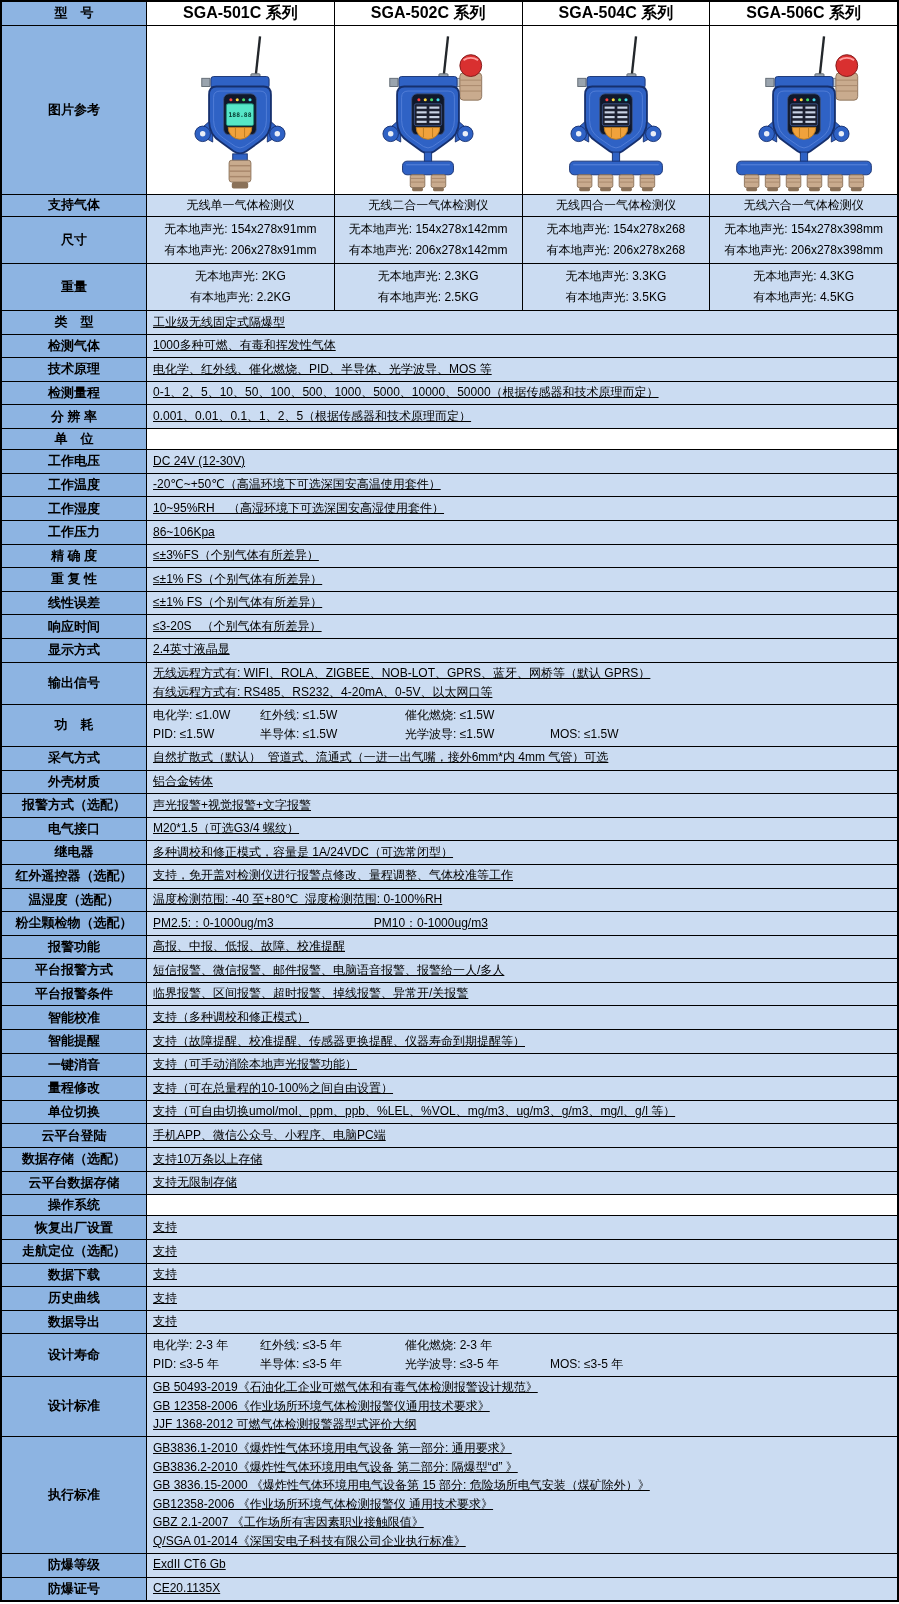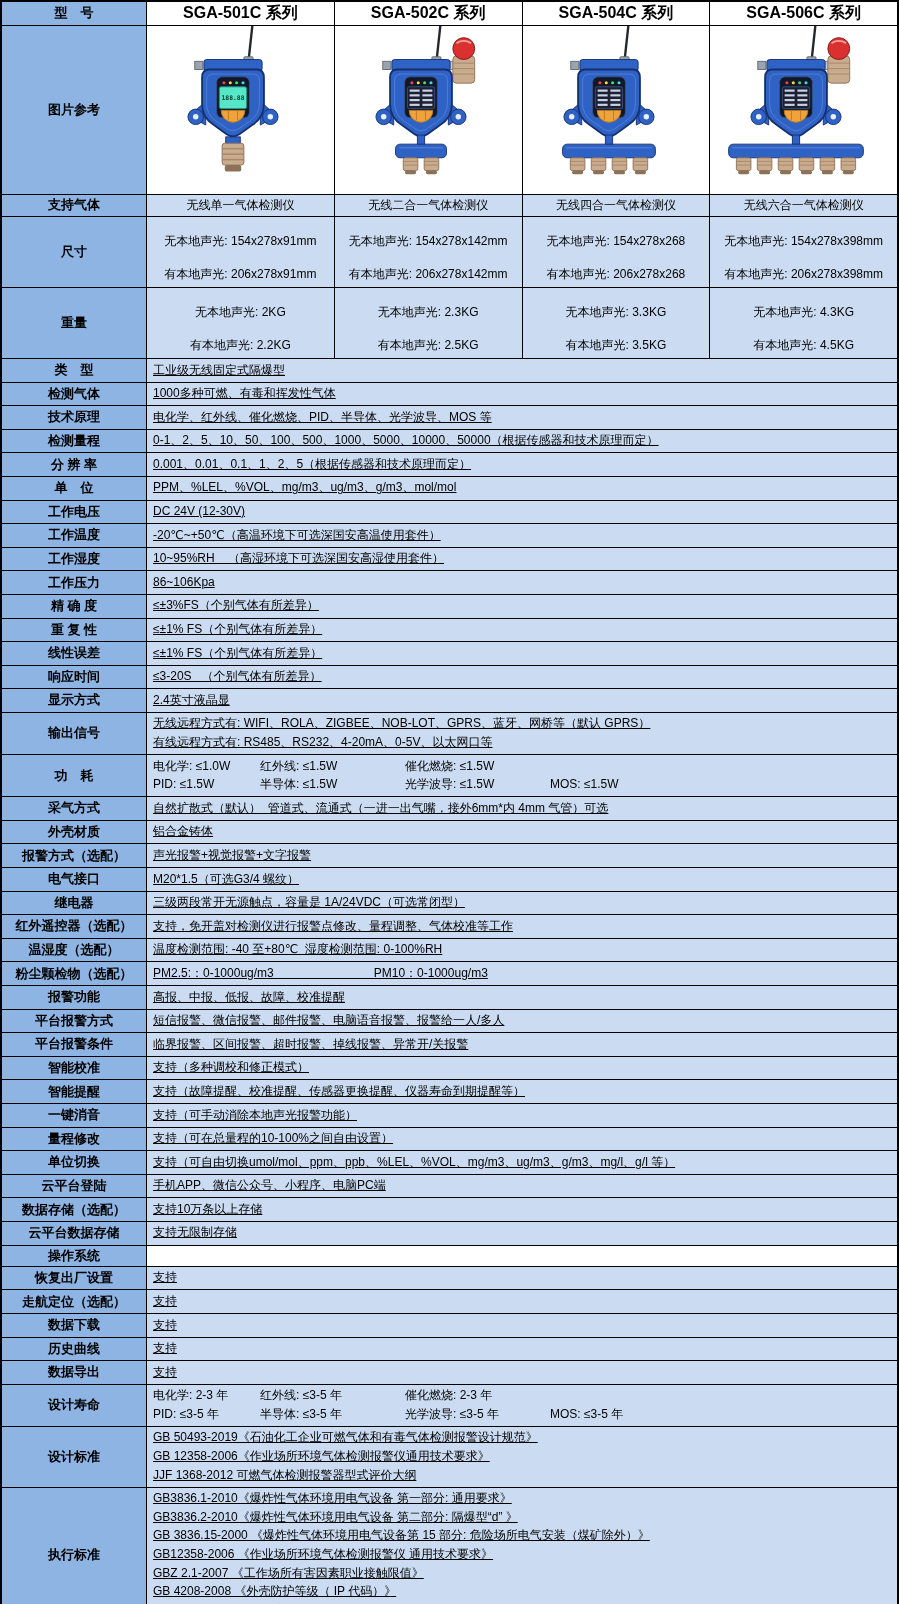--- a/index.html
+++ b/index.html
@@ -21,27 +21,27 @@
     text-align: center; font-weight: 700; font-size: 13px; line-height: 1.25;
     padding: 2px 3px; white-space: pre-wrap;
   }
   .vals { flex: 1 1 auto; display: flex; min-width: 0; background: var(--valbg, #CBDCF2); }
   .hcell, .ccell, .img-cell { flex: 1 1 0; border-right: 1px solid #000; min-width: 0; }
   .hcell:last-child, .ccell:last-child, .img-cell:last-child { border-right: 0; }
   .hcell {
     background: #fff; display: flex; align-items: center; justify-content: center;
     font-weight: 700; font-size: 16px; min-height: 19px; padding: 1px;
   }
-  .img-cell { background: #fff; height: 168px; display: flex; align-items: flex-end; justify-content: flex-start; overflow: hidden; padding-bottom: 18px; }
+  .img-cell { background: #fff; height: 168px; display: flex; align-items: flex-end; justify-content: center; overflow: hidden; padding-bottom: 1px; }
   .ccell {
     display: flex; flex-direction: column; align-items: center; justify-content: space-evenly;
     font-size: 12px; text-align: center; padding: 2px 1px; min-height: 20px;
   }
   .r-cols2 .ccell { min-height: 44px; }
-  .cline { white-space: pre-wrap; padding: 2px 0; margin-top: 12px; }
+  .cline { white-space: pre-wrap; padding: 2px 0; }
   .fcell {
     flex: 1; display: flex; flex-direction: column; justify-content: center;
     font-size: 12px; padding: 2px 6px; min-height: 17px; text-decoration: underline;
   }
   .fcell .line { white-space: pre-wrap; padding: 1.5px 0; line-height: 1.3; }
   .seg { display: inline-block; }
   .segline .seg:nth-child(1) { min-width: 107px; }
   .segline .seg:nth-child(2) { min-width: 145px; }
   .segline .seg:nth-child(3) { min-width: 145px; }
 </style>
@@ -389,25 +389,20 @@
     <div class="row r-full">
       <div class="label-cell">分 辨 率</div>
       <div class="vals">
         <div class="fcell">
           <div class="line">0.001、0.01、0.1、1、2、5（根据传感器和技术原理而定）</div>
         </div>
       </div>
     </div>
     <div class="row r-full">
       <div class="label-cell">单　位</div>
-      <div class="vals">
-        <div class="fcell">
-          <div class="line">PPM、%LEL、%VOL、mg/m3、ug/m3、g/m3、mol/mol</div>
-        </div>
-      </div>
     </div>
     <div class="row r-full">
       <div class="label-cell">工作电压</div>
       <div class="vals">
         <div class="fcell">
           <div class="line">DC 24V (12-30V)</div>
         </div>
       </div>
     </div>
     <div class="row r-full">
@@ -521,21 +516,21 @@
       <div class="vals">
         <div class="fcell">
           <div class="line">M20*1.5（可选G3/4 螺纹）</div>
         </div>
       </div>
     </div>
     <div class="row r-full">
       <div class="label-cell">继电器</div>
       <div class="vals">
         <div class="fcell">
-          <div class="line">三级两段常开无源触点，容量是 1A/24VDC（可选常闭型）</div>
+          <div class="line">多种调校和修正模式，容量是 1A/24VDC（可选常闭型）</div>
         </div>
       </div>
     </div>
     <div class="row r-full">
       <div class="label-cell">红外遥控器（选配）</div>
       <div class="vals">
         <div class="fcell">
           <div class="line">支持，免开盖对检测仪进行报警点修改、量程调整、气体校准等工作</div>
         </div>
       </div>
@@ -708,21 +703,20 @@
     </div>
     <div class="row r-lines">
       <div class="label-cell">执行标准</div>
       <div class="vals">
         <div class="fcell">
           <div class="line">GB3836.1-2010《爆炸性气体环境用电气设备 第一部分: 通用要求》</div>
           <div class="line">GB3836.2-2010《爆炸性气体环境用电气设备 第二部分: 隔爆型“d” 》</div>
           <div class="line">GB 3836.15-2000 《爆炸性气体环境用电气设备第 15 部分: 危险场所电气安装（煤矿除外）》</div>
           <div class="line">GB12358-2006 《作业场所环境气体检测报警仪 通用技术要求》</div>
           <div class="line">GBZ 2.1-2007 《工作场所有害因素职业接触限值》</div>
-          <div class="line">GB 4208-2008 《外壳防护等级（ IP 代码）》</div>
           <div class="line">Q/SGA 01-2014《深国安电子科技有限公司企业执行标准》</div>
         </div>
       </div>
     </div>
     <div class="row r-full">
       <div class="label-cell">防爆等级</div>
       <div class="vals">
         <div class="fcell">
           <div class="line">ExdII CT6 Gb</div>
         </div>

